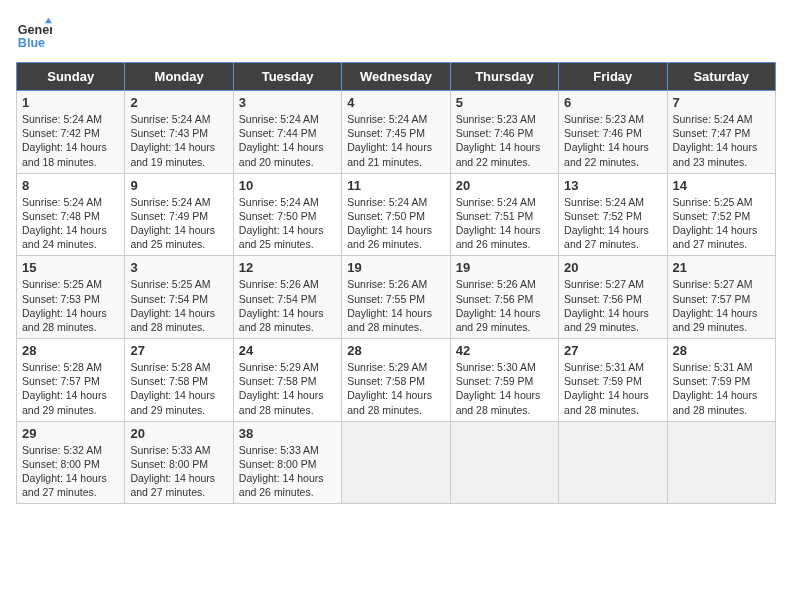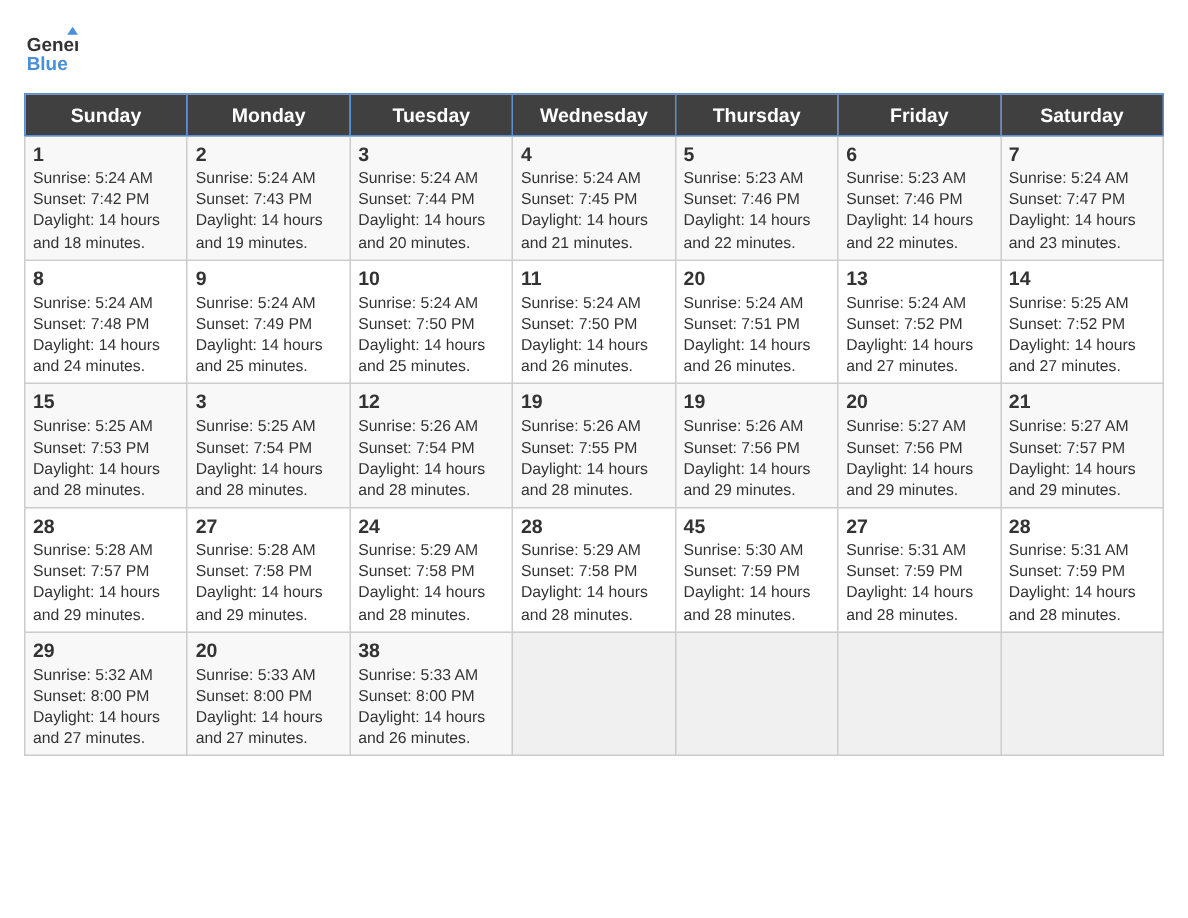--- a/index.html
+++ b/index.html
@@ -210,21 +210,21 @@
         </td>
         <td>
           <span class="day-number">24</span>
           <div class="cell-content">Sunrise: 5:29 AM<br>Sunset: 7:58 PM<br>Daylight: 14 hours and 28 minutes.</div>
         </td>
         <td>
           <span class="day-number">28</span>
           <div class="cell-content">Sunrise: 5:29 AM<br>Sunset: 7:58 PM<br>Daylight: 14 hours and 28 minutes.</div>
         </td>
         <td>
-          <span class="day-number">45</span>
+          <span class="day-number">42</span>
           <div class="cell-content">Sunrise: 5:30 AM<br>Sunset: 7:59 PM<br>Daylight: 14 hours and 28 minutes.</div>
         </td>
         <td>
           <span class="day-number">27</span>
           <div class="cell-content">Sunrise: 5:31 AM<br>Sunset: 7:59 PM<br>Daylight: 14 hours and 28 minutes.</div>
         </td>
         <td>
           <span class="day-number">28</span>
           <div class="cell-content">Sunrise: 5:31 AM<br>Sunset: 7:59 PM<br>Daylight: 14 hours and 28 minutes.</div>
         </td>

